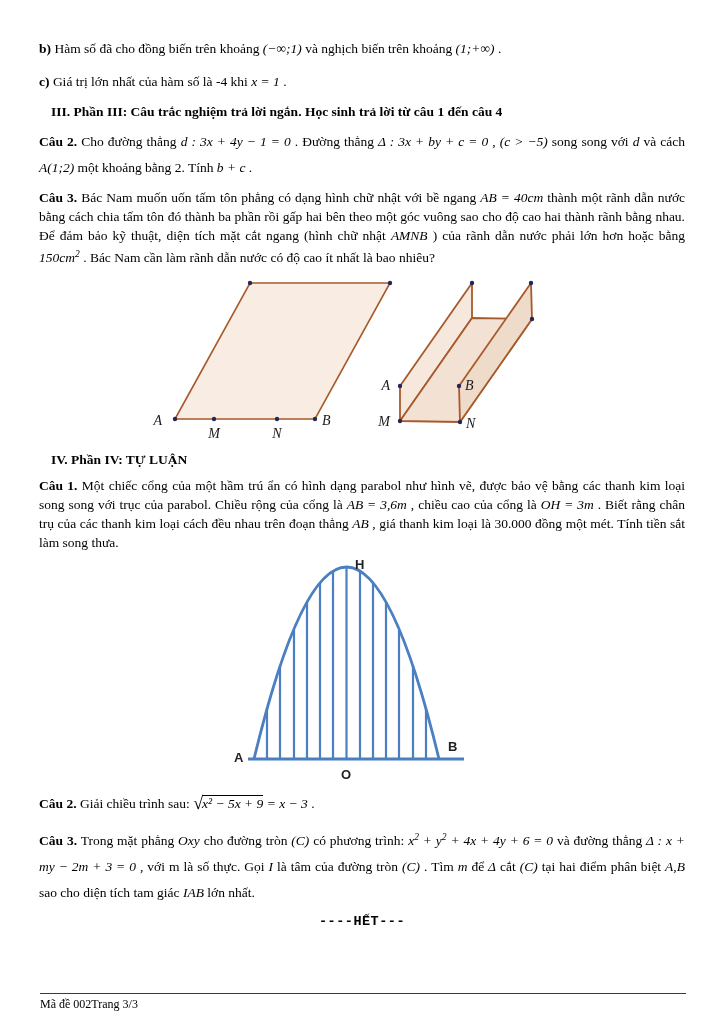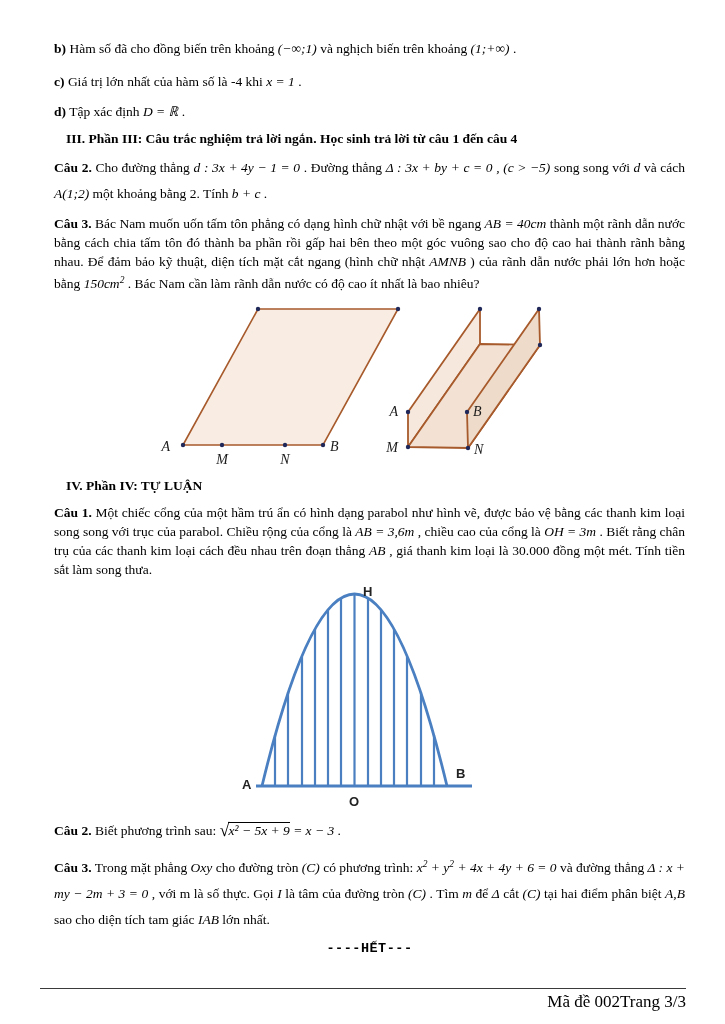--- a/index.html
+++ b/index.html
@@ -1,51 +1,50 @@
 <!DOCTYPE html>
 <html><head>
 <meta charset="utf-8">
 <style>
   html,body{margin:0;padding:0;background:#e8e8e8;}
   .page{
     position:relative;width:725px;height:1024px;background:#ffffff;
     font-family:"Liberation Serif","DejaVu Serif",serif;
     font-size:13.5px;color:#000;overflow:hidden;margin:0 auto;
   }
-  .content{padding:36px 40px 0 54px;}
+  .content{padding:36px 40px 0 39px;}
   p.line{margin:0 0 7px 0;line-height:19.5px;text-align:justify;}
   p.roomy{line-height:26px;}
   p.tight{line-height:19px;}
   p.heading{font-weight:bold;text-align:left;margin:2px 0 7px 12px;}
   .seg-b{font-weight:bold;}
   .seg-n{font-style:normal;}
   .seg-m{font-style:italic;}
   .seg-sup{font-style:italic;font-size:9.5px;vertical-align:5px;letter-spacing:0;}
   .seg-rad{font-style:normal;font-size:18px;line-height:0;position:relative;top:1px;margin-right:-1px;}
   .seg-mov{font-style:italic;border-top:1.4px solid #000;padding-top:0px;}
   .figure-row{text-align:center;margin:2px 0 4px 0;}
   .end-marker{text-align:center;font-weight:bold;margin:8px 0 0 0;letter-spacing:.5px;font-family:Liberation Mono, monospace;}
   .footer{
     position:absolute;left:40px;right:39px;bottom:12px;
     border-top:1.5px solid #3a3a3a;padding-top:3px;
-    display:flex;justify-content:flex-end;font-size:17px;margin-top:24px;
+    display:flex;justify-content:flex-start;font-size:12px;margin-top:24px;
   }
   svg{display:block;margin:0 auto;}
   .fig-label-serif{font-family:"Liberation Serif","DejaVu Serif",serif;font-style:italic;font-size:14px;fill:#1a1a1a;}
   .fig-label-sans{font-family:"Liberation Sans","DejaVu Sans",sans-serif;font-weight:600;font-size:13px;fill:#222;}
 </style>
 </head>
 <body>
 
 <div class="page">
   <div class="content">
 
     <p class="line roomy"><span class="seg-b">b)</span><span class="seg-n"> Hàm số đã cho đồng biến trên khoảng </span><span class="seg-m">(−∞;1)</span><span class="seg-n"> và nghịch biến trên khoảng </span><span class="seg-m">(1;+∞)</span><span class="seg-n"> .</span></p>
     <p class="line roomy"><span class="seg-b">c)</span><span class="seg-n"> Giá trị lớn nhất của hàm số là -4 khi </span><span class="seg-m">x = 1</span><span class="seg-n"> .</span></p>
-    <p class="line"><span class="seg-b">d)</span><span class="seg-n"> Tập xác định </span><span class="seg-m">D = ℝ</span><span class="seg-n"> .</span></p>
     <p class="line heading"><span class="seg-b">III. Phần III: Câu trắc nghiệm trả lời ngắn. Học sinh trả lời từ câu 1 đến câu 4</span></p>
     <p class="line roomy"><span class="seg-b">Câu 2.</span><span class="seg-n"> Cho đường thẳng </span><span class="seg-m">d : 3x + 4y − 1 = 0</span><span class="seg-n"> . Đường thẳng </span><span class="seg-m">Δ : 3x + by + c = 0 , (c &gt; −5)</span><span class="seg-n"> song song với </span><span class="seg-m">d</span><span class="seg-n">  và cách  </span><span class="seg-m">A(1;2)</span><span class="seg-n"> một khoảng bằng 2. Tính </span><span class="seg-m">b + c</span><span class="seg-n"> .</span></p>
     <p class="line tight"><span class="seg-b">Câu 3.</span><span class="seg-n"> Bác Nam muốn uốn tấm tôn phẳng có dạng hình chữ nhật với bề ngang </span><span class="seg-m">AB = 40cm</span><span class="seg-n"> thành một rãnh dẫn nước bằng cách chia tấm tôn đó thành ba phần rồi gấp hai bên theo một góc vuông sao cho độ cao hai thành rãnh bằng nhau. Để đảm bảo kỹ thuật, diện tích mặt cắt ngang (hình chữ nhật </span><span class="seg-m">AMNB</span><span class="seg-n"> ) của rãnh dẫn nước phải lớn hơn hoặc bằng </span><span class="seg-m">150cm</span><span class="seg-sup">2</span><span class="seg-n"> . Bác Nam cần làm rãnh dẫn nước có độ cao ít nhất là bao nhiêu?</span></p>
 
     <div class="figure-row">
       <svg width="460" height="172" viewBox="0 0 460 172">
 
         <polygon points="43,145 118,9 258,9 183,145" fill="#f8ece3" stroke="#a75a2b" stroke-width="1.6"></polygon>
         <g fill="#20285a">
           <circle cx="43" cy="145" r="2.2"></circle>
@@ -103,21 +102,21 @@
         </g>
         <path d="M22,200 Q114.5,-184 207,200" fill="none" stroke="#4a7fc1" stroke-width="2.8"></path>
         <line x1="16" y1="200" x2="232" y2="200" stroke="#4a7fc1" stroke-width="2.8"></line>
         <text class="fig-label-sans" x="123" y="10" text-anchor="start">H</text>
         <text class="fig-label-sans" x="2" y="203" text-anchor="start">A</text>
         <text class="fig-label-sans" x="216" y="192" text-anchor="start">B</text>
         <text class="fig-label-sans" x="114" y="220" text-anchor="middle">O</text>
       </svg>
     </div>
 
-    <p class="line roomy"><span class="seg-b">Câu 2.</span><span class="seg-n"> Biết phương trình sau: </span><span class="seg-rad">√</span><span class="seg-mov">x² − 5x + 9</span><span class="seg-m"> = x − 3</span><span class="seg-n"> .</span></p>
+    <p class="line roomy"><span class="seg-b">Câu 2.</span><span class="seg-n"> Giải chiều trình sau: </span><span class="seg-rad">√</span><span class="seg-mov">x² − 5x + 9</span><span class="seg-m"> = x − 3</span><span class="seg-n"> .</span></p>
     <p class="line roomy"><span class="seg-b">Câu 3.</span><span class="seg-n"> Trong mặt phẳng </span><span class="seg-m">Oxy</span><span class="seg-n"> cho đường tròn </span><span class="seg-m">(C)</span><span class="seg-n"> có phương trình: </span><span class="seg-m">x</span><span class="seg-sup">2</span><span class="seg-m"> + y</span><span class="seg-sup">2</span><span class="seg-m"> + 4x + 4y + 6 = 0</span><span class="seg-n"> và đường thẳng </span><span class="seg-m">Δ : x + my − 2m + 3 = 0</span><span class="seg-n"> , với m là số thực. Gọi </span><span class="seg-m">I</span><span class="seg-n"> là tâm của đường tròn </span><span class="seg-m">(C)</span><span class="seg-n"> . Tìm </span><span class="seg-m">m</span><span class="seg-n"> để </span><span class="seg-m">Δ</span><span class="seg-n"> cắt </span><span class="seg-m">(C)</span><span class="seg-n"> tại hai điểm phân biệt </span><span class="seg-m">A,B</span><span class="seg-n"> sao cho diện tích tam giác </span><span class="seg-m">IAB</span><span class="seg-n"> lớn nhất.</span></p>
 
     <p class="end-marker">----HẾT---</p>
   </div>
 
   <div class="footer">
     <span>Mã đề 002</span>
     <span>Trang 3/3</span>
   </div>
 </div>

